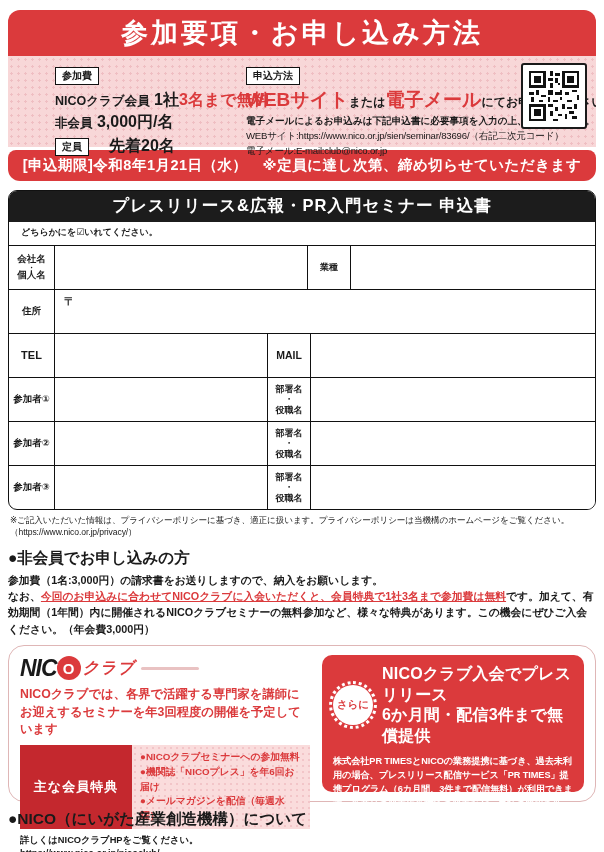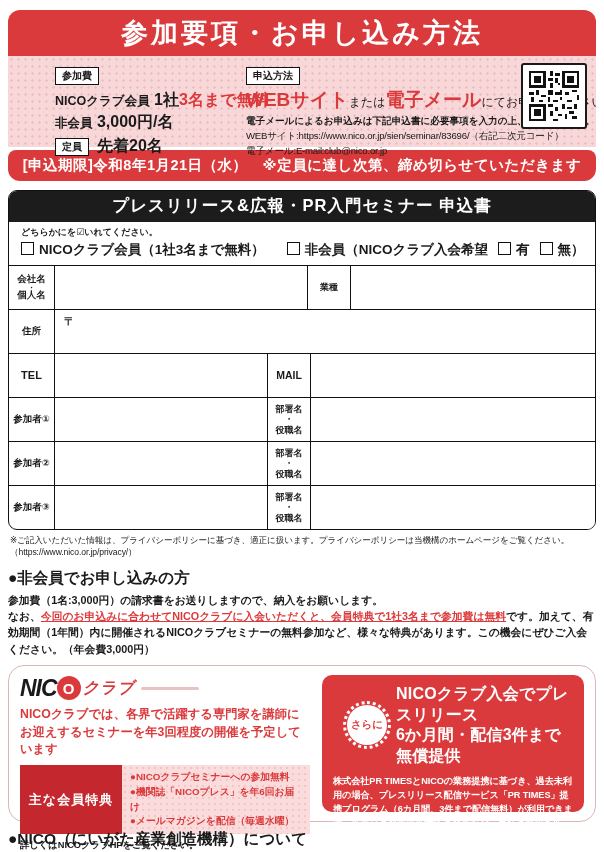--- a/index.html
+++ b/index.html
@@ -25,25 +25,25 @@
   .tag{
     display:inline-block;border:1.6px solid #111;background:#fff;
     font-size:10px;font-weight:bold;padding:2px 6px;line-height:1.2;
   }
   .fee-col{width:187px;flex:none;margin-left:37px;}
   .fee-line1{margin-top:5px;white-space:nowrap;}
   .fee-name{font-size:12.5px;font-weight:bold;}
   .fee-big{font-size:16px;font-weight:bold;}
   .red-t{color:var(--red);}
   .fee-line2{margin-top:1px;}
-  .cap-line{margin-top:3px;display:flex;align-items:center;gap:8px;}
+  .cap-line{margin-top:3px;display:flex;align-items:center;gap:20px;}
   .method-col{flex:1;padding-left:4px;}
   .method-line{margin-top:2px;white-space:nowrap;}
   .method-big{font-size:19px;font-weight:bold;color:var(--red);}
-  .method-small{font-size:12px;font-weight:normal;}
+  .method-small{font-size:12px;font-weight:bold;}
   .method-note{font-size:9.6px;font-weight:bold;margin-top:2px;}
   .method-url{font-size:9.6px;margin-top:2px;letter-spacing:-0.2px;}
   .qr-box{
     position:absolute;right:9px;top:7px;width:62px;height:62px;background:#fff;
     border:2px solid #1a1a1a;border-radius:3px;display:flex;align-items:center;justify-content:center;
   }
   .deadline-bar{
     background:var(--red);color:#fff;border-radius:8px;margin-top:3px;
     height:31px;line-height:31px;text-align:center;font-weight:bold;font-size:14.5px;letter-spacing:0.5px;
   }
@@ -95,39 +95,39 @@
   .logo-nic{font-size:23px;font-weight:700;font-style:italic;letter-spacing:-1px;}
   .logo-o{
     width:24px;height:24px;border-radius:50%;background:var(--red);color:#fff;flex:none;
     display:flex;align-items:center;justify-content:center;font-weight:900;font-size:15px;margin:0 2px 0 0;
   }
   .logo-club{color:var(--red);font-weight:900;font-style:italic;font-size:16px;letter-spacing:1px;}
   .logo-tagline{height:3px;width:58px;background:#e9c2c2;margin-left:6px;border-radius:2px;}
   .club-intro{color:var(--red);font-weight:bold;font-size:12.3px;line-height:1.45;margin-top:4px;}
   .benefit-row{display:flex;margin-top:6px;}
   .benefit-label{
-    background:#c4282e;color:#fff;width:102px;flex:none;display:flex;align-items:center;
+    background:#c4282e;color:#fff;width:112px;flex:none;display:flex;align-items:center;
     justify-content:center;font-size:13px;font-weight:bold;letter-spacing:1px;
   }
   .benefit-list{
     background-color:#fadcdc;
     background-image:radial-gradient(#f2c5c8 1px,rgba(0,0,0,0) 1.1px);background-size:6px 6px;
     flex:1;padding:5px 8px;color:var(--red);font-weight:bold;font-size:9.8px;line-height:1.5;
   }
   .hp-note{font-size:9.3px;font-weight:bold;margin-top:5px;line-height:1.4;}
 
   .promo{
     background:var(--red);border-radius:10px;color:#fff;width:262px;flex:none;
     padding:9px 11px;box-sizing:border-box;
   }
   .promo-head{display:flex;align-items:center;gap:9px;}
   .badge{
     width:40px;height:40px;flex:none;border-radius:50%;background:#fff;color:var(--red);
     display:flex;align-items:center;justify-content:center;font-size:10.5px;font-weight:bold;
-    outline:3px dotted #fff;outline-offset:1px;margin-left:14px;
+    outline:3px dotted #fff;outline-offset:1px;margin-left:0;
   }
   .promo-title{font-size:16px;font-weight:bold;line-height:1.3;letter-spacing:0.2px;}
   .promo-body{font-size:9.2px;line-height:1.55;margin-top:7px;font-weight:bold;letter-spacing:-0.1px;}
 
   :root{--red:#db3a3c;}
 </style>
 </head>
 <body>
 
 <div class="page">
@@ -208,23 +208,20 @@
         </svg>
       </div>
     </div>
     <div class="deadline-bar">[申込期限]令和8年1月21日（水）　※定員に達し次第、締め切らせていただきます</div>
   </div>
 
   <div class="form-block">
     <div class="form-header">プレスリリース&amp;広報・PR入門セミナー 申込書</div>
     <div class="form-instruction">
       <div class="instr-small">どちらかにを☑いれてください。</div>
-      <div class="check-line">
-        <span class="cb"></span><span>NICOクラブ会員（1社3名まで無料）</span><span class="gap"></span><span class="cb"></span><span>非会員（NICOクラブ入会希望</span><span class="cb inner"></span><span>有</span><span class="cb inner"></span><span>無）</span>
-      </div>
     </div>
 
     <div class="f-row">
       <div class="f-label">
         <span>会社名</span>
           <span class="sep">・</span>
           <span>個人名</span>
       </div>
       <div class="f-input fixed1"></div>
       <div class="f-mid">

